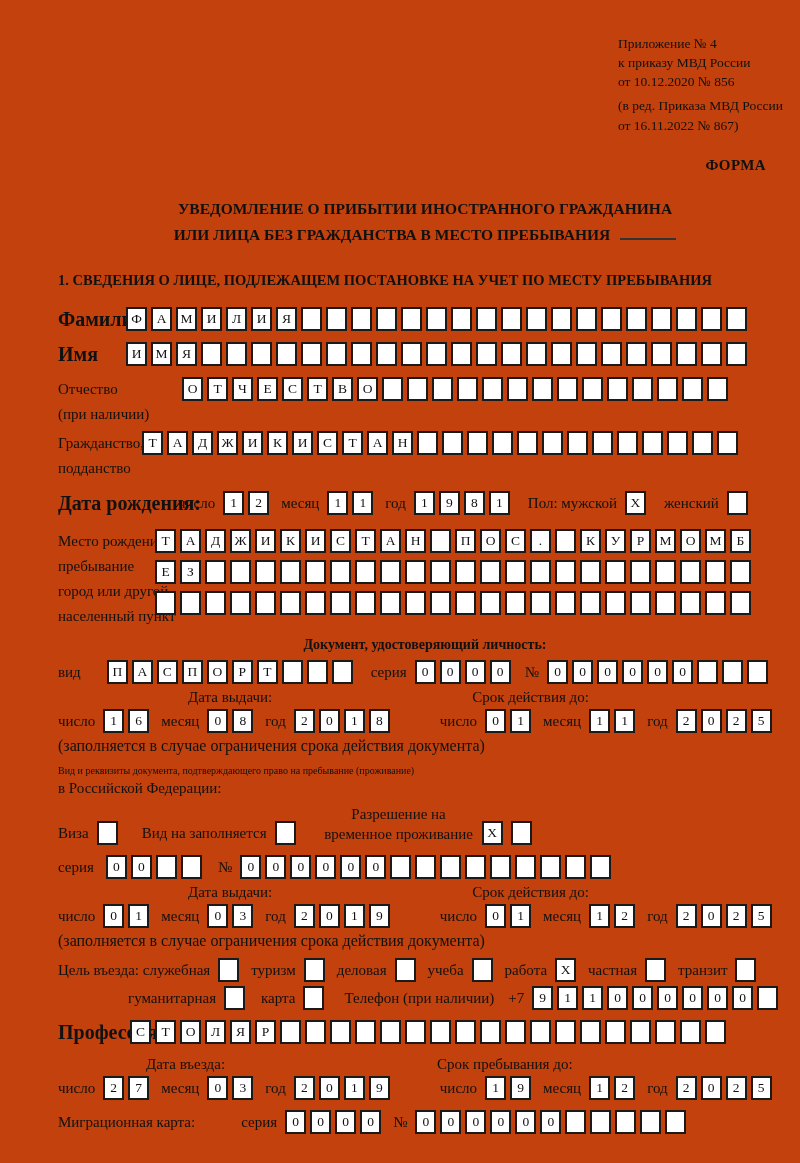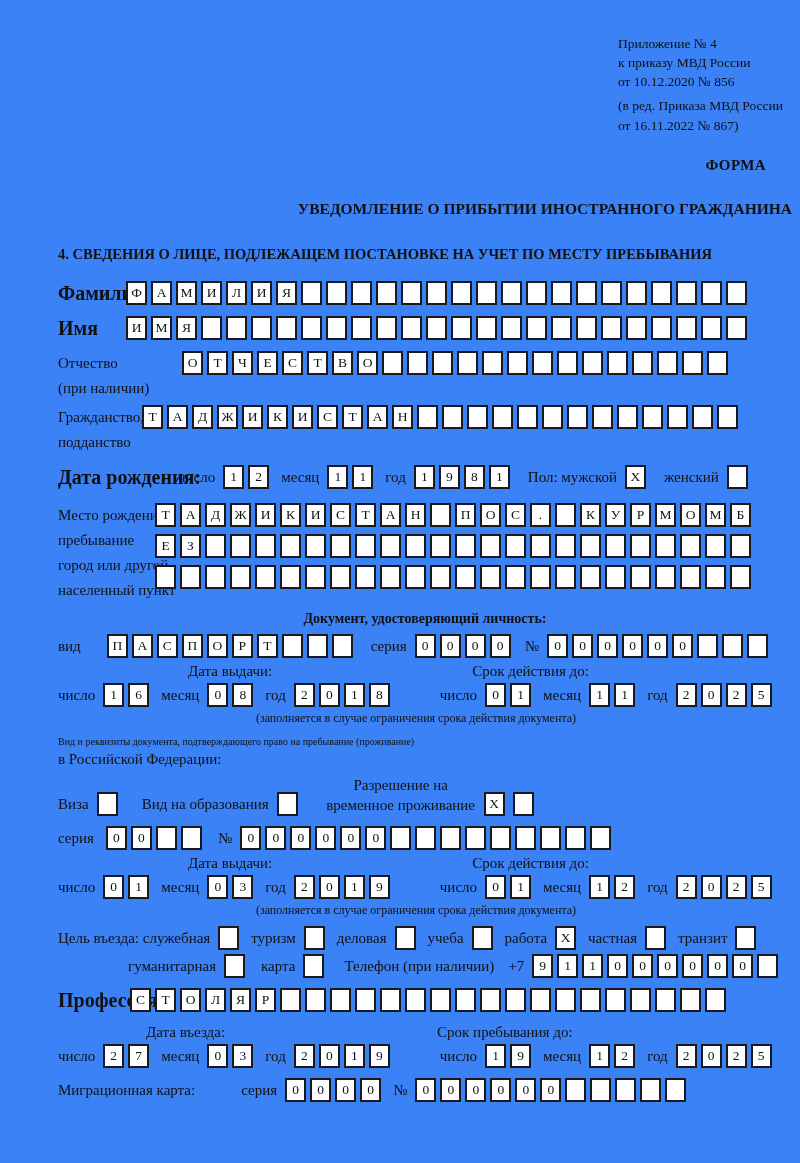--- a/index.html
+++ b/index.html
@@ -1,22 +1,22 @@
 <!DOCTYPE html>
 <html><head>
 <meta charset="utf-8">
 <style>
   html,body{margin:0;padding:0;background:#fff;}
   .page{width:800px;height:1163px;box-sizing:border-box;padding:34px 8px 0 58px;
-        background:#3b82f6;color:#111;font-family:"Liberation Serif","DejaVu Serif",serif;
+        background:#c2410c;color:#111;font-family:"Liberation Serif","DejaVu Serif",serif;
         overflow:hidden;position:relative;}
   .appendix{margin-left:560px;font-size:13.5px;line-height:1.42;}
   .appendix .rev{margin-top:5px;}
   .forma{margin-top:22px;padding-right:26px;text-align:right;font-weight:bold;font-size:15px;letter-spacing:.4px;}
-  .title{margin-top:22px;text-align:right;font-weight:bold;font-size:15.5px;line-height:1.7;}
+  .title{margin-top:22px;text-align:center;font-weight:bold;font-size:15.5px;line-height:1.7;}
   .uline{display:inline-block;width:56px;border-bottom:2px solid #333;margin-left:10px;vertical-align:baseline;}
   .sec{margin-top:24px;margin-bottom:18px;font-weight:bold;font-size:14.5px;}
   .frow{display:flex;align-items:flex-start;margin-bottom:4px;}
   .flabel{flex:0 0 auto;font-size:20px;line-height:25px;white-space:nowrap;font-weight:bold;}
   .lblcol{flex:0 0 auto;font-size:15px;line-height:25px;white-space:nowrap;}
   .w68{width:68px}.w84{width:84px}.w97{width:97px}.w120{width:120px}.w124{width:124px}
   .w72{width:72px}
   .col{flex:1 1 auto;min-width:0;}
   .brow{display:flex;margin-bottom:7px;}
   .box{flex:0 0 auto;width:17px;height:20px;border:2px solid #1a1a1a;margin-right:4px;
@@ -26,21 +26,21 @@
   .seg .seg-lbl:first-child{margin-left:0;}
   .seg .boxgrp{display:flex;margin-left:4px;}
   .seg .wrap{white-space:normal;text-align:center;line-height:1.32;}
   .w150{width:150px}.w178{width:178px}
   .doch{font-weight:bold;font-size:14px;text-align:center;margin:8px 0 7px;}
   .dh{display:flex;font-size:15px;margin:5px 0 3px;}
   .dh .h1{margin-left:130px;}
   .dh .h2{margin-left:200px;}
   .dh.entry .h1{margin-left:88px;}
   .dh.entry .h2{margin-left:212px;}
-  .note{font-size:12px;text-align:center;padding-right:18px;margin:1px 0 8px;}
+  .note{font-size:16px;text-align:left;padding-right:18px;margin:1px 0 8px;}
   .ptext{font-size:10px;margin:10px 0 2px;}
   .ptext2{font-size:15px;margin:4px 0 8px;}
   .mt10{margin-top:10px;}
 </style>
 </head>
 <body>
 
 <div class="page">
 
   <div class="appendix">
@@ -48,23 +48,24 @@
     <div>к приказу МВД России</div>
     <div>от 10.12.2020 № 856</div>
     <div class="rev">(в ред. Приказа МВД России</div>
     <div>от 16.11.2022 № 867)</div>
   </div>
 
   <div class="forma">ФОРМА</div>
 
   <div class="title">
     <div>УВЕДОМЛЕНИЕ О ПРИБЫТИИ ИНОСТРАННОГО ГРАЖДАНИНА</div>
-  </div>
-
-  <div class="sec">4. СВЕДЕНИЯ О ЛИЦЕ, ПОДЛЕЖАЩЕМ ПОСТАНОВКЕ НА УЧЕТ ПО МЕСТУ ПРЕБЫВАНИЯ</div>
+    <div><span>ИЛИ ЛИЦА БЕЗ ГРАЖДАНСТВА В МЕСТО ПРЕБЫВАНИЯ</span><span class="uline"></span></div>
+  </div>
+
+  <div class="sec">1. СВЕДЕНИЯ О ЛИЦЕ, ПОДЛЕЖАЩЕМ ПОСТАНОВКЕ НА УЧЕТ ПО МЕСТУ ПРЕБЫВАНИЯ</div>
 
   <div class="frow">
     <span class="flabel w68">Фамилия</span>
     <span class="brow">
         <span class="box">Ф</span>
         <span class="box">А</span>
         <span class="box">М</span>
         <span class="box">И</span>
         <span class="box">Л</span>
         <span class="box">И</span>
@@ -385,21 +386,21 @@
   <div class="note">(заполняется в случае ограничения срока действия документа)</div>
 
   <div class="ptext">Вид и реквизиты документа, подтверждающего право на пребывание (проживание)</div>
   <div class="ptext2">в Российской Федерации:</div>
 
   <div class="seg">
       <span class="seg-lbl">Виза</span>
       <span class="boxgrp">
         <span class="box"></span>
       </span>
-      <span class="seg-lbl" style="margin-left: 20px;">Вид на образования</span>
+      <span class="seg-lbl" style="margin-left: 20px;">Вид на заполняется</span>
       <span class="boxgrp">
         <span class="box"></span>
       </span>
       <span class="seg-lbl wrap w150" style="margin-left: 24px;">Разрешение на временное проживание</span>
       <span class="boxgrp">
         <span class="box">X</span>
       </span>
       <span class="boxgrp">
         <span class="box"></span>
       </span>

